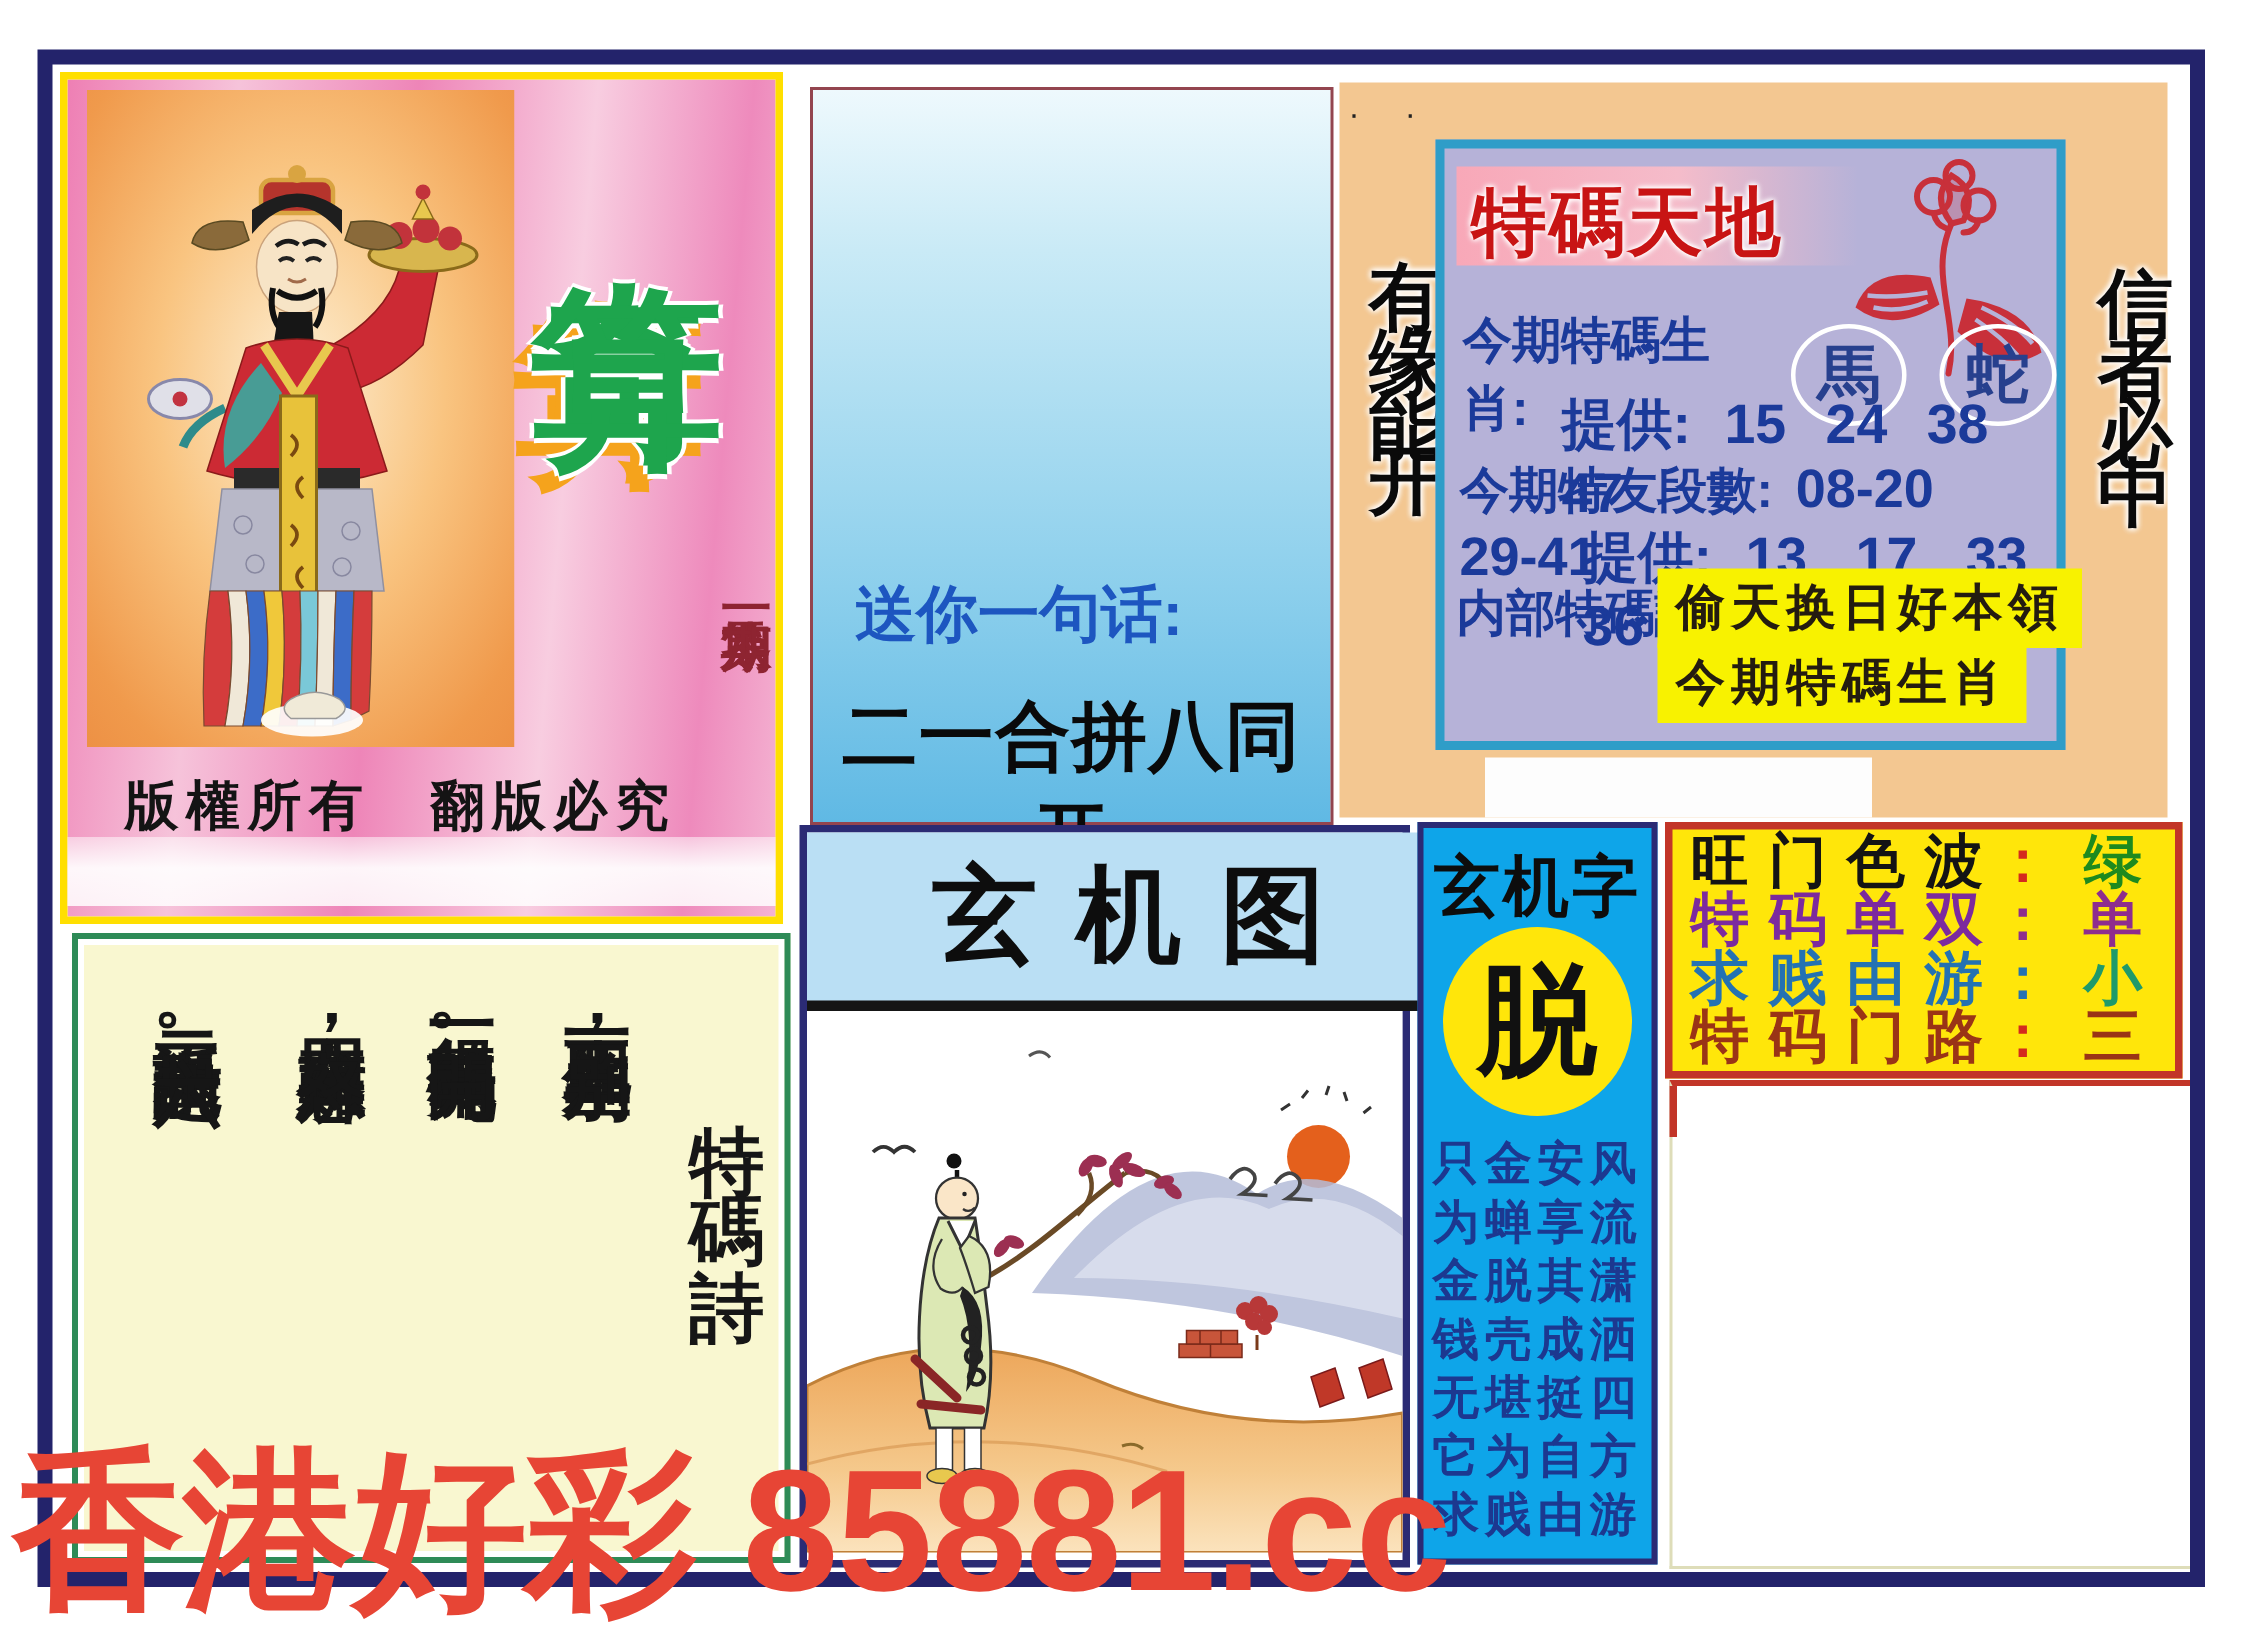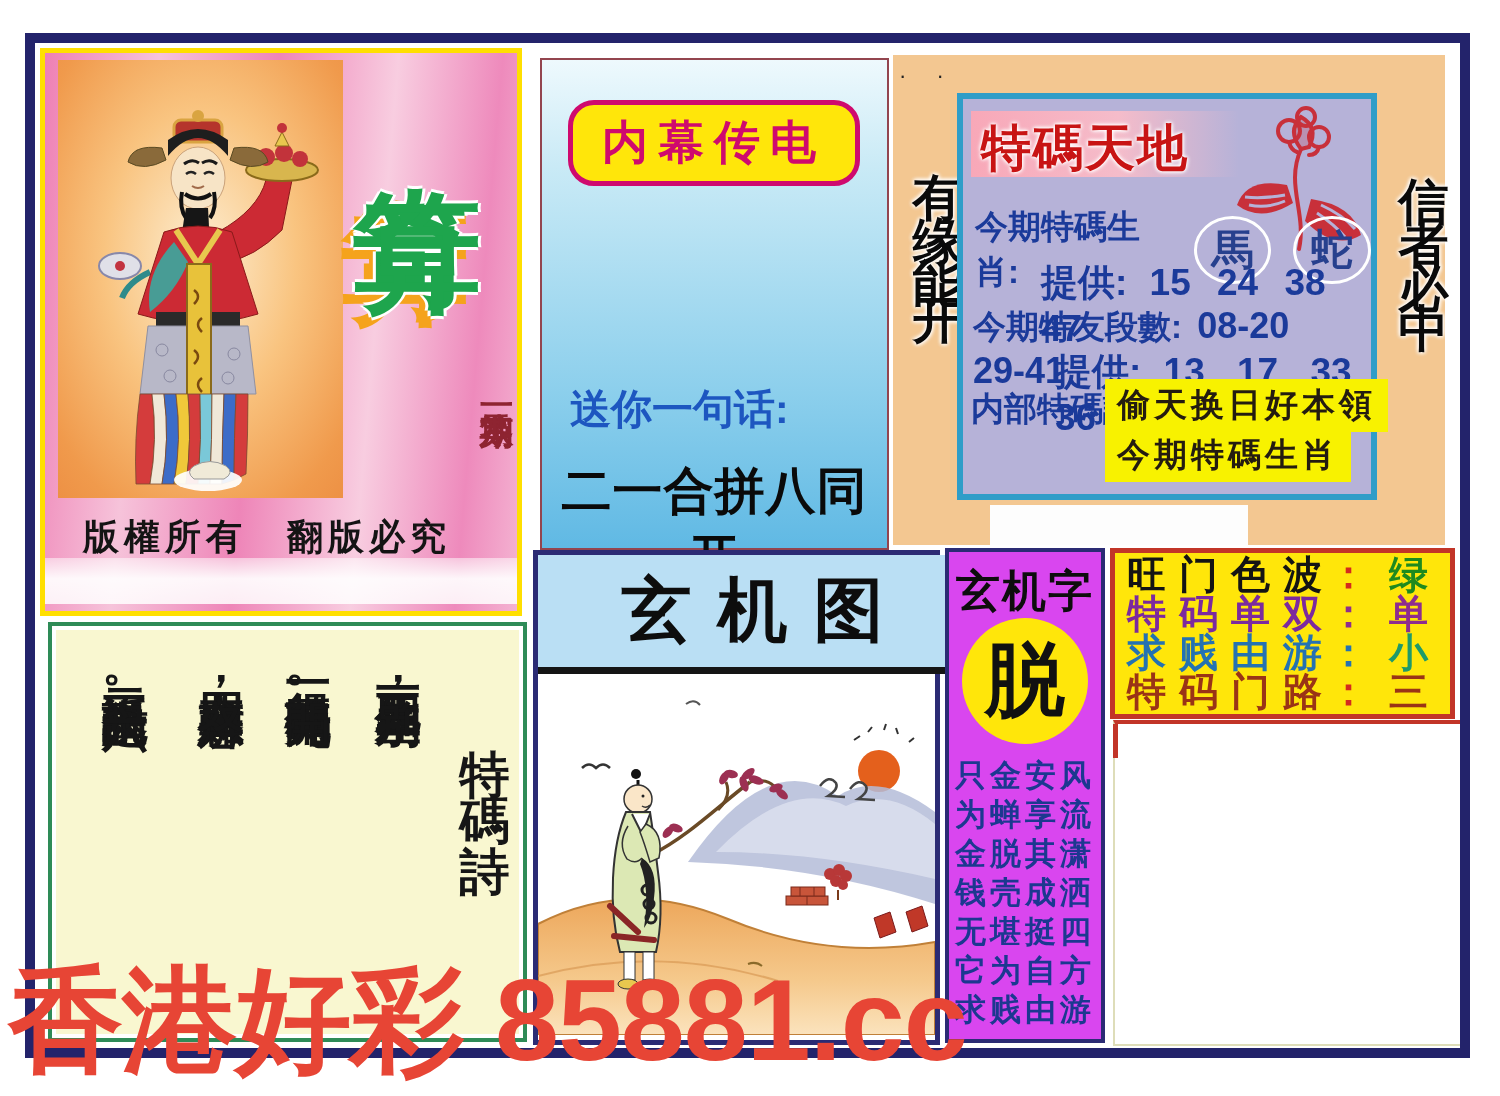--- a/index.html
+++ b/index.html
@@ -87,21 +87,21 @@
 
   
   #panelE{left:533px;top:550px;width:397px;height:485px;border:5px solid #2b2b74;background:#fff;}
   #eHead{left:0;top:0;width:429px;height:112px;background:#badff4;border-bottom:7px solid #151515;
          display:flex;align-items:center;justify-content:center;}
   #eTitle{font-size:70px;font-weight:bold;color:#0d0d0d;letter-spacing:26px;text-indent:26px;
           font-family:"Liberation Serif",serif;}
   #eScene{left:0;top:119px;width:397px;height:361px;}
 
   
-  #panelF{left:945px;top:548px;width:152px;height:487px;border:4px solid #2b2b74;background:#d946ef;}
+  #panelF{left:945px;top:548px;width:152px;height:487px;border:4px solid #2b2b74;background:#0ea5e9;}
   #fTitle{left:0;top:10px;width:152px;text-align:center;font-size:44px;font-weight:bold;color:#0d0d0d;
           font-family:"Liberation Serif",serif;letter-spacing:2px;}
   #fCircle{left:13px;top:66px;width:126px;height:126px;border-radius:50%;background:#ffe60a;
            display:flex;align-items:center;justify-content:center;}
   #fChar{font-size:80px;font-weight:bold;color:#111;font-family:"Liberation Serif",serif;}
   #fLines{left:0;top:204px;width:152px;}
   .fLine{text-align:center;font-size:31px;font-weight:bold;color:#1c3890;line-height:39px;letter-spacing:4px;}
 
   
   #panelD{left:48px;top:622px;width:471px;height:412px;border:4px solid #2e8b57;background:#f9f7d0;
@@ -191,23 +191,20 @@
       <path d="M136 406 q16 -9 32 0 q9 7 -2 13 h-30 q-9 -7 0 -13 Z" fill="#f0ead8" stroke="#999"></path>
     </svg>
   </div>
   <div id="qisuan" class="abs vtext">奇算</div>
   <div id="issueNo" class="abs vtext">第一零八期</div>
   <div id="copyrightA" class="abs">版權所有 翻版必究</div>
   <div id="whiteBand" class="abs"></div>
 </div>
 
 <div id="panelB" class="abs">
-  <div id="bTitleBox" class="abs">
-    <span id="bTitle">内幕传电</span>
-  </div>
   <div id="msgLabel" class="abs blueLabel">送你一句话:</div>
   <div id="msgText" class="abs">二一合拼八同开</div>
 </div>
 
 <div id="panelC" class="abs">
   <div id="cDots" class="abs">· ·</div>
   <div id="fateLeft" class="abs vtext fateCol">有缘能开</div>
   <div id="fateRight" class="abs vtext fateCol">信者必中</div>
 
   <div id="tqBox" class="abs">

